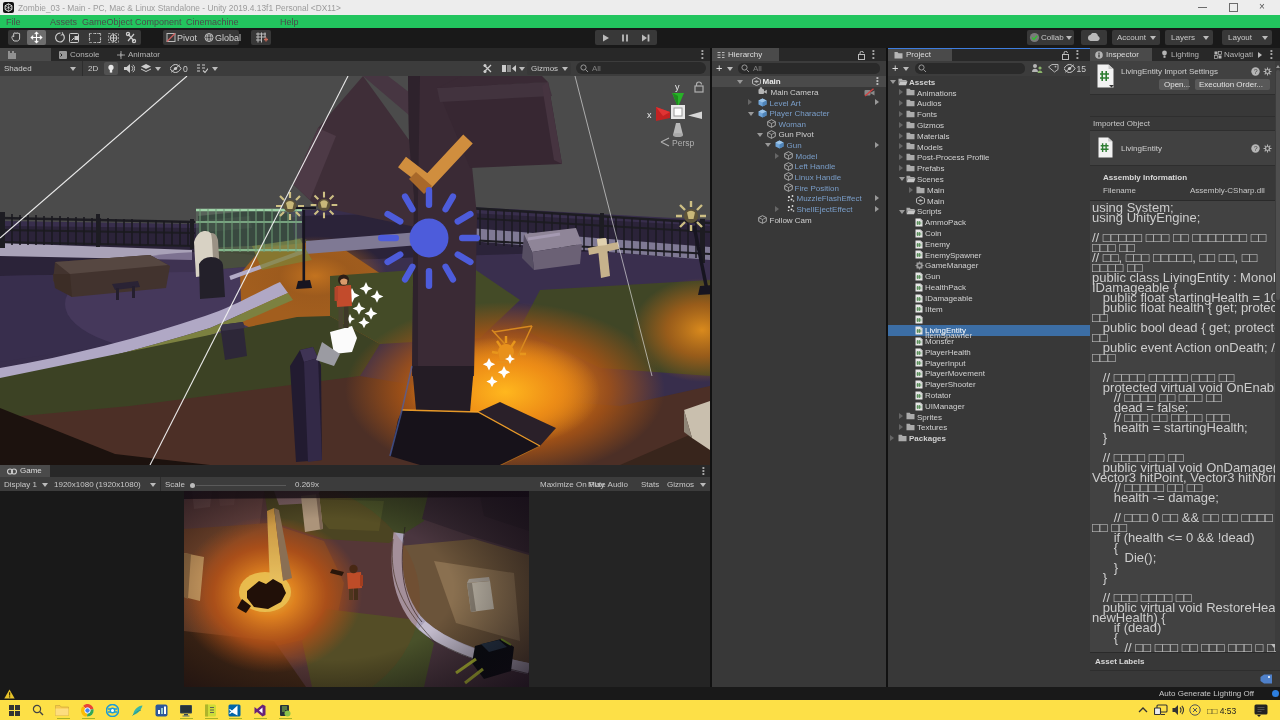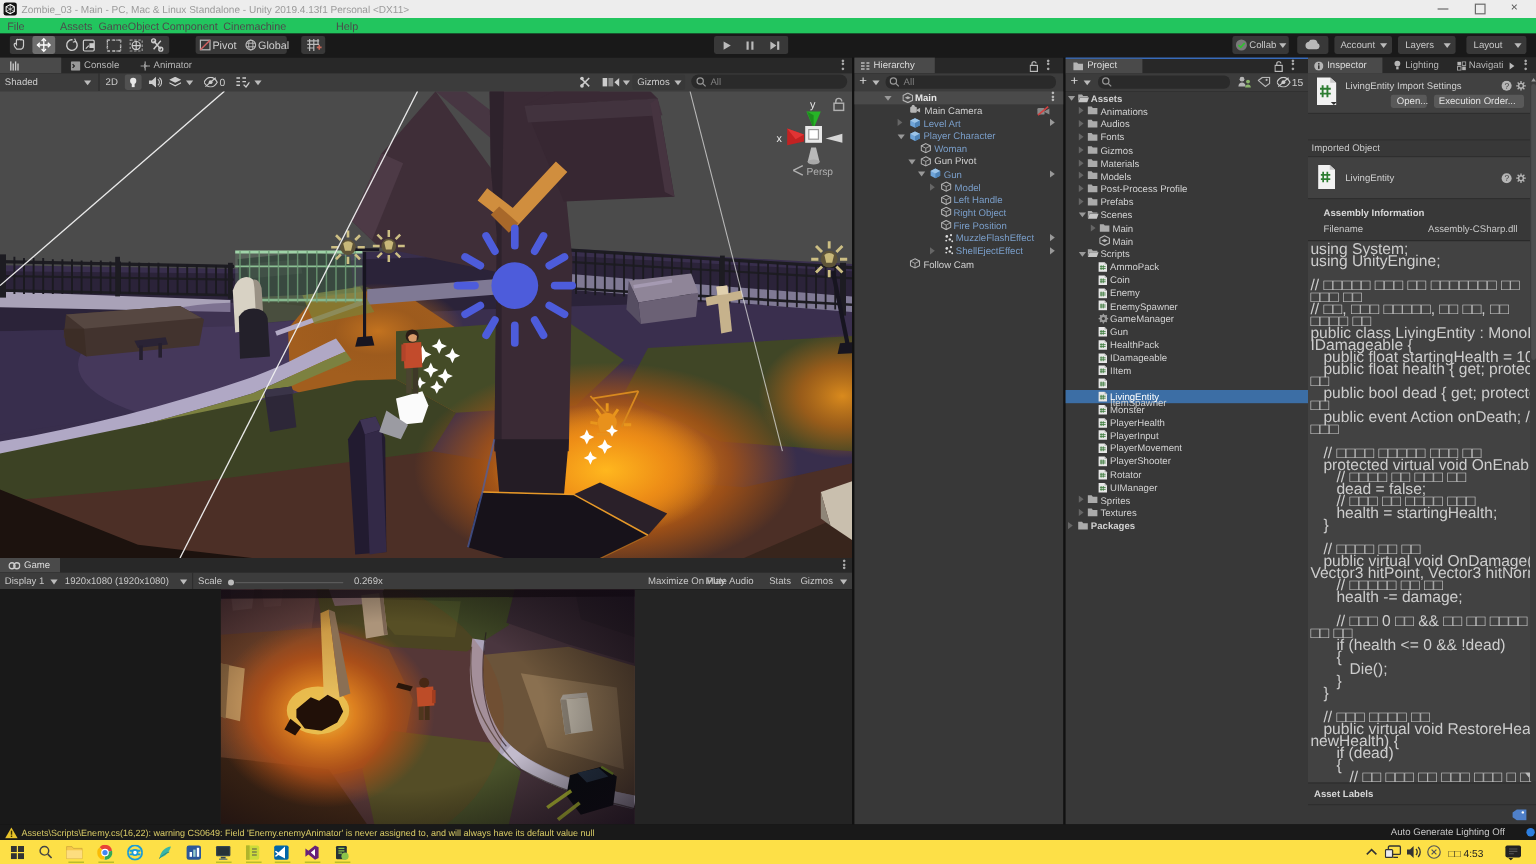--- a/index.html
+++ b/index.html
@@ -661,21 +661,21 @@
 <div class="abs" style="left:795.5px;top:151.79999999999998px;font-size:8px;color:#7a9ec9;white-space:nowrap;">Model</div>
 <svg class="abs" style="left:784px;top:162px" width="9" height="9" viewBox="0 0 9 9">
         <path d="M4.5 0.7 8.3 2.6v3.8L4.5 8.3 0.7 6.4V2.6Z" fill="none" stroke="#b5b5b5" stroke-width="0.9"></path>
         <path d="M0.7 2.6 4.5 4.5 8.3 2.6M4.5 4.5v3.8" stroke="#b5b5b5" stroke-width="0.7" fill="none"></path>
       </svg>
 <div class="abs" style="left:794.5px;top:162.39999999999998px;font-size:8px;color:#7a9ec9;white-space:nowrap;">Left Handle</div>
 <svg class="abs" style="left:784px;top:172px" width="9" height="9" viewBox="0 0 9 9">
         <path d="M4.5 0.7 8.3 2.6v3.8L4.5 8.3 0.7 6.4V2.6Z" fill="none" stroke="#b5b5b5" stroke-width="0.9"></path>
         <path d="M0.7 2.6 4.5 4.5 8.3 2.6M4.5 4.5v3.8" stroke="#b5b5b5" stroke-width="0.7" fill="none"></path>
       </svg>
-<div class="abs" style="left:794.5px;top:173.1px;font-size:8px;color:#7a9ec9;white-space:nowrap;">Right Object</div>
+<div class="abs" style="left:794.5px;top:173.1px;font-size:8px;color:#7a9ec9;white-space:nowrap;">Linux Handle</div>
 <svg class="abs" style="left:784px;top:183px" width="9" height="9" viewBox="0 0 9 9">
         <path d="M4.5 0.7 8.3 2.6v3.8L4.5 8.3 0.7 6.4V2.6Z" fill="none" stroke="#b5b5b5" stroke-width="0.9"></path>
         <path d="M0.7 2.6 4.5 4.5 8.3 2.6M4.5 4.5v3.8" stroke="#b5b5b5" stroke-width="0.7" fill="none"></path>
       </svg>
 <div class="abs" style="left:794.5px;top:183.7px;font-size:8px;color:#7a9ec9;white-space:nowrap;">Fire Position</div>
 <svg class="abs" style="left:786px;top:194px" width="9" height="9" viewBox="0 0 9 9">
         <circle cx="3" cy="3" r="1.1" fill="#ddd"></circle>
         <circle cx="6.5" cy="2" r="0.9" fill="#ddd"></circle>
         <circle cx="5.5" cy="5.5" r="1" fill="#ddd"></circle>
         <circle cx="2.5" cy="6.5" r="0.8" fill="#ddd"></circle>
@@ -1064,21 +1064,20 @@
   <div class="abs" style="left:185.5px;top:15px;width:0;height:0;border:2.5px solid transparent;border-bottom:3.5px solid #999;"></div>
   <div class="abs" style="left:186px;top:22px;width:4px;height:230px;background:#4e4e4e;border-radius:2px;"></div>
 </div>
 
 <div class="abs" style="left:0;top:687px;width:1280px;height:13px;background:#191919;">
   <svg class="abs" style="left:4px;top:2px" width="11" height="10" viewBox="0 0 11 10">
       <path d="M5.5 0.5 10.7 9.5H0.3Z" fill="#e8c32a"></path>
       <rect x="5" y="3.2" width="1.2" height="3.4" fill="#3a3000"></rect>
       <rect x="5" y="7.3" width="1.2" height="1.2" fill="#3a3000"></rect>
     </svg>
-  <div class="abs" style="left:18px;top:2.6px;font-size:7.5px;color:#d9cb66;white-space:nowrap;">Assets\Scripts\Enemy.cs(16,22): warning CS0649: Field 'Enemy.enemyAnimator' is never assigned to, and will always have its default value null</div>
   <div class="abs" style="left:1159px;top:2.4px;font-size:8px;color:#c8c8c8;white-space:nowrap;">Auto Generate Lighting Off</div>
   <div class="abs" style="left:1272px;top:3px;width:7px;height:7px;border-radius:50%;background:#2d7fe0;"></div>
 </div>
 
 <div class="abs" style="left:0;top:700px;width:1280px;height:20px;background:#fde047;">
   <svg class="abs" style="left:9px;top:5px" width="11" height="11" viewBox="0 0 11 11">
       <rect x="0" y="0" width="5" height="5" fill="#333"></rect>
       <rect x="6" y="0" width="5" height="5" fill="#333"></rect>
       <rect x="0" y="6" width="5" height="5" fill="#333"></rect>
       <rect x="6" y="6" width="5" height="5" fill="#333"></rect>

